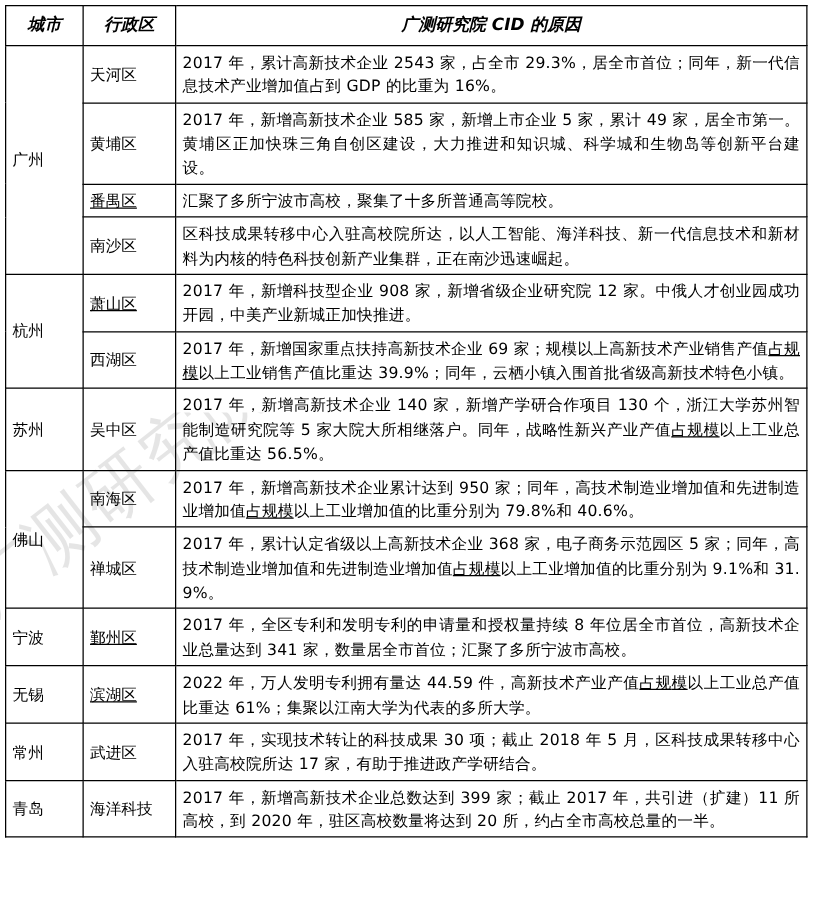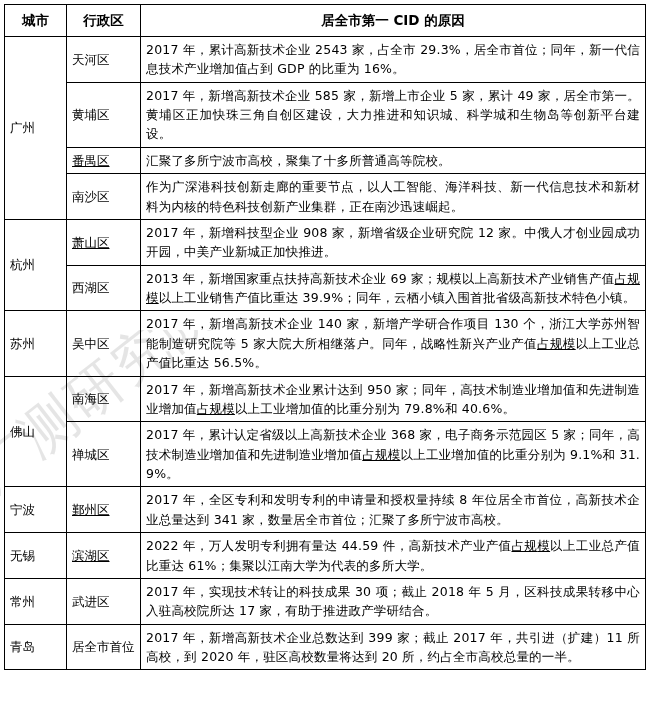--- a/index.html
+++ b/index.html
@@ -36,20 +36,21 @@
     color: #000000;
     padding: 3px 5px;
     vertical-align: middle;
     word-break: break-all;
   }
   table.cid-table th {
     text-align: center;
     font-weight: bold;
     font-size: 13.5px;
     padding: 5px 4px;
+    font-style: italic;
   }
   .col-city { width: 62px; }
   .col-district { width: 74px; }
   .col-reason { width: auto; }
   td.city-cell, td.district-cell {
     text-align: left;
     vertical-align: middle;
     font-size: 13px;
   }
   td.reason-cell {
@@ -95,49 +96,49 @@
   <table class="cid-table">
     <colgroup>
       <col class="col-city">
       <col class="col-district">
       <col class="col-reason">
     </colgroup>
     <thead>
       <tr>
         <th>城市</th>
         <th>行政区</th>
-        <th>居全市第一 CID 的原因</th>
+        <th>广测研究院 CID 的原因</th>
       </tr>
     </thead>
     <tbody>
         <tr>
           <td class="city-cell" rowspan="4">广州</td>
           <td class="district-cell"><span>天河区</span></td>
           <td class="reason-cell"><span>2017 年，累计高新技术企业 2543 家，占全市 29.3%，居全市首位；同年，新一代信息技术产业增加值占到 GDP 的比重为 16%。</span></td>
         </tr>
         <tr>
           <td class="district-cell"><span>黄埔区</span></td>
           <td class="reason-cell"><span>2017 年，新增高新技术企业 585 家，新增上市企业 5 家，累计 49 家，居全市第一。黄埔区正加快珠三角自创区建设，大力推进和知识城、科学城和生物岛等创新平台建设。</span></td>
         </tr>
         <tr>
           <td class="district-cell"><span class="u">番禺区</span></td>
           <td class="reason-cell"><span>汇聚了多所宁波市高校，聚集了十多所普通高等院校。</span></td>
         </tr>
         <tr>
           <td class="district-cell"><span>南沙区</span></td>
-          <td class="reason-cell"><span>作为广深港科技创新走廊的重要节点，以人工智能、海洋科技、新一代信息技术和新材料为内核的特色科技创新产业集群，正在南沙迅速崛起。</span></td>
+          <td class="reason-cell"><span>区科技成果转移中心入驻高校院所达，以人工智能、海洋科技、新一代信息技术和新材料为内核的特色科技创新产业集群，正在南沙迅速崛起。</span></td>
         </tr>
         <tr>
           <td class="city-cell" rowspan="2">杭州</td>
           <td class="district-cell"><span class="u">萧山区</span></td>
           <td class="reason-cell"><span>2017 年，新增科技型企业 908 家，新增省级企业研究院 12 家。中俄人才创业园成功开园，中美产业新城正加快推进。</span></td>
         </tr>
         <tr>
           <td class="district-cell"><span>西湖区</span></td>
-          <td class="reason-cell"><span>2013 年，新增国家重点扶持高新技术企业 69 家；规模以上高新技术产业销售产值</span><span class="u">占规模</span><span>以上工业销售产值比重达 39.9%；同年，云栖小镇入围首批省级高新技术特色小镇。</span></td>
+          <td class="reason-cell"><span>2017 年，新增国家重点扶持高新技术企业 69 家；规模以上高新技术产业销售产值</span><span class="u">占规模</span><span>以上工业销售产值比重达 39.9%；同年，云栖小镇入围首批省级高新技术特色小镇。</span></td>
         </tr>
         <tr>
           <td class="city-cell">苏州</td>
           <td class="district-cell"><span>吴中区</span></td>
           <td class="reason-cell"><span>2017 年，新增高新技术企业 140 家，新增产学研合作项目 130 个，浙江大学苏州智能制造研究院等 5 家大院大所相继落户。同年，战略性新兴产业产值</span><span class="u">占规模</span><span>以上工业总产值比重达 56.5%。</span></td>
         </tr>
         <tr>
           <td class="city-cell" rowspan="2">佛山</td>
           <td class="district-cell"><span>南海区</span></td>
           <td class="reason-cell"><span>2017 年，新增高新技术企业累计达到 950 家；同年，高技术制造业增加值和先进制造业增加值</span><span class="u">占规模</span><span>以上工业增加值的比重分别为 79.8%和 40.6%。</span></td>
@@ -156,19 +157,19 @@
           <td class="district-cell"><span class="u">滨湖区</span></td>
           <td class="reason-cell"><span>2022 年，万人发明专利拥有量达 44.59 件，高新技术产业产值</span><span class="u">占规</span><span class="u">模</span><span>以上工业总产值比重达 61%；集聚以江南大学为代表的多所大学。</span></td>
         </tr>
         <tr>
           <td class="city-cell">常州</td>
           <td class="district-cell"><span>武进区</span></td>
           <td class="reason-cell"><span>2017 年，实现技术转让的科技成果 30 项；截止 2018 年 5 月，区科技成果转移中心入驻高校院所达 17 家，有助于推进政产学研结合。</span></td>
         </tr>
         <tr>
           <td class="city-cell">青岛</td>
-          <td class="district-cell"><span>居全市首位</span></td>
+          <td class="district-cell"><span>海洋科技</span></td>
           <td class="reason-cell"><span>2017 年，新增高新技术企业总数达到 399 家；截止 2017 年，共引进（扩建）11 所高校，到 2020 年，驻区高校数量将达到 20 所，约占全市高校总量的一半。</span></td>
         </tr>
       </tbody>
   </table>
 
 </div>
 
 </body></html>

